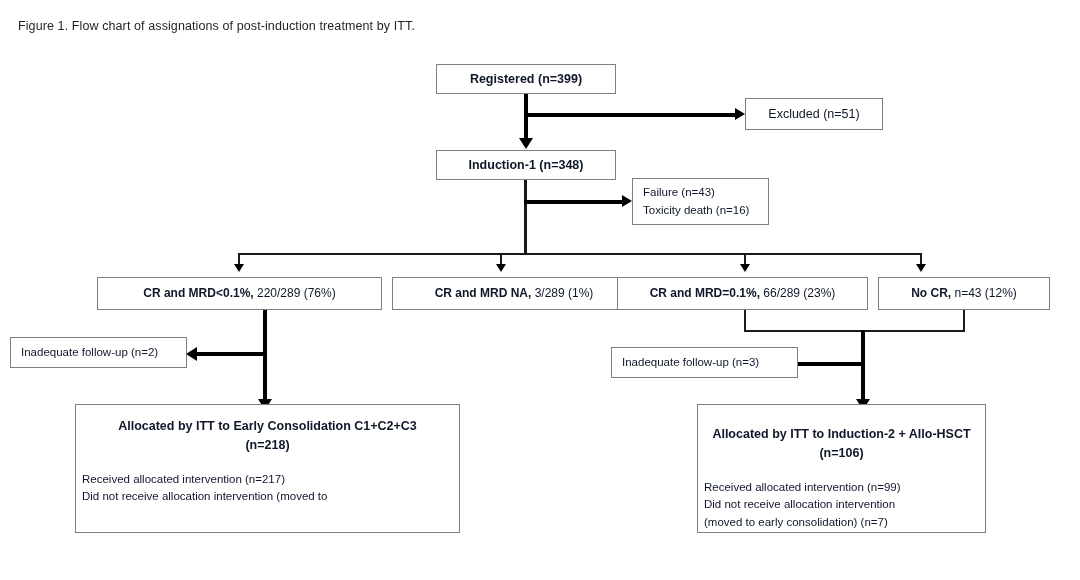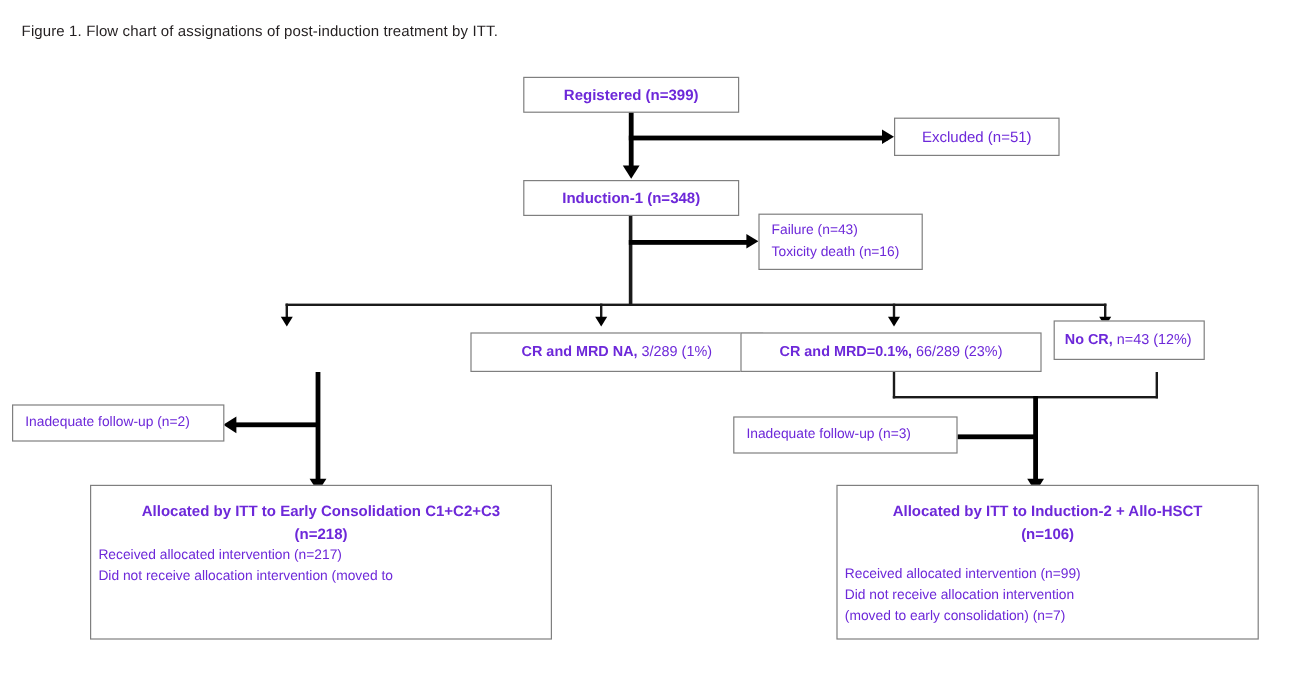--- a/index.html
+++ b/index.html
@@ -33,21 +33,21 @@
 
   
   .box {
     position: absolute;
     box-sizing: border-box;
     border: 1.4px solid #7f7f7f;
     background: #ffffff;
     display: flex;
     flex-direction: column;
     justify-content: center;
-    color: #6d28d9;
+    color: #0f172a;
   }
   .box.center { align-items: center; text-align: center; }
   .box.left   { align-items: flex-start; text-align: left; }
 
   .b-bold  { font-weight: bold; }
   .t-main  { font-size: 12.5px; line-height: 1.5; }
   .t-small { font-size: 11.5px; line-height: 1.55; }
   .t-row   { font-size: 12px; line-height: 1.4; white-space: nowrap; }
 
   .pad-lr  { padding: 0 10px; }
@@ -136,30 +136,33 @@
 
   <div class="conn vthin" style="left:500px; top:253px; height:14px;"></div>
   <div class="arrow-down small" style="left:496px; top:264px;"></div>
 
   <div class="conn vthin" style="left:744px; top:253px; height:14px;"></div>
   <div class="arrow-down small" style="left:740px; top:264px;"></div>
 
   <div class="conn vthin" style="left:920px; top:253px; height:14px;"></div>
   <div class="arrow-down small" style="left:916px; top:264px;"></div>
 
+  <div class="box center pad-lr" style="left:97px; top:277px; width:285px; height:33px;">
+    <span class="t-row"><span class="b-bold">CR and MRD&lt;0.1%,</span><span class="reg"> 220/289 (76%)</span></span>
+  </div>
 
   <div class="box center pad-lr" style="left:392px; top:277px; width:244px; height:33px;">
     <span class="t-row"><span class="b-bold">CR and MRD NA,</span><span class="reg"> 3/289 (1%)</span></span>
   </div>
 
   <div class="box center pad-lr" style="left:617px; top:277px; width:251px; height:33px;">
     <span class="t-row"><span class="b-bold">CR and MRD=0.1%,</span><span class="reg"> 66/289 (23%)</span></span>
   </div>
 
-  <div class="box center pad-lr" style="left:878px; top:267px; width:126px; height:33px;align-items:flex-end;">
+  <div class="box center pad-lr" style="left:878px; top:277px; width:172px; height:33px;">
     <span class="t-row"><span class="b-bold">No CR,</span><span class="reg"> n=43 (12%)</span></span>
   </div>
 
   <div class="conn vthick" style="left:263px; top:310px; height:93px;"></div>
   <div class="arrow-down" style="left:258px; top:399px;"></div>
 
   <div class="conn hthick" style="left:195px; top:352px; width:70px;"></div>
   <div class="arrow-left" style="left:186px; top:347px;"></div>
 
   <div class="box left pad-lr" style="left:10px; top:337px; width:177px; height:31px;">
@@ -178,27 +181,27 @@
 
   <div class="box left pad-lr" style="left:611px; top:347px; width:187px; height:31px;">
     <span class="t-small">Inadequate follow-up (n=3)</span>
   </div>
 
   <div class="box pad-box" style="left:75px; top:404px; width:385px; height:129px; justify-content:flex-start;">
     <div style="text-align:center; width:100%; margin-top:12px;">
       <span class="t-main b-bold ln">Allocated by ITT to Early Consolidation C1+C2+C3</span>
       <span class="t-main b-bold ln">(n=218)</span>
     </div>
-    <div style="text-align:left; width:100%; ">
+    <div style="text-align:left; width:100%; margin-top:16px;">
       <span class="t-small ln">Received allocated intervention (n=217)</span>
       <span class="t-small ln">Did not receive allocation intervention (moved to</span>
     </div>
   </div>
 
-  <div class="box pad-box" style="left:697px; top:404px; width:352px; height:129px; justify-content:flex-start;">
+  <div class="box pad-box" style="left:697px; top:404px; width:289px; height:129px; justify-content:flex-end;">
     <div style="text-align:center; width:100%; margin-top:12px;">
       <span class="t-main b-bold ln">Allocated by ITT to Induction-2 + Allo-HSCT</span>
       <span class="t-main b-bold ln">(n=106)</span>
     </div>
     <div style="text-align:left; width:100%; margin-top:16px;">
       <span class="t-small ln">Received allocated intervention (n=99)</span>
       <span class="t-small ln">Did not receive allocation intervention</span>
       <span class="t-small ln">(moved to early consolidation) (n=7)</span>
     </div>
   </div>

